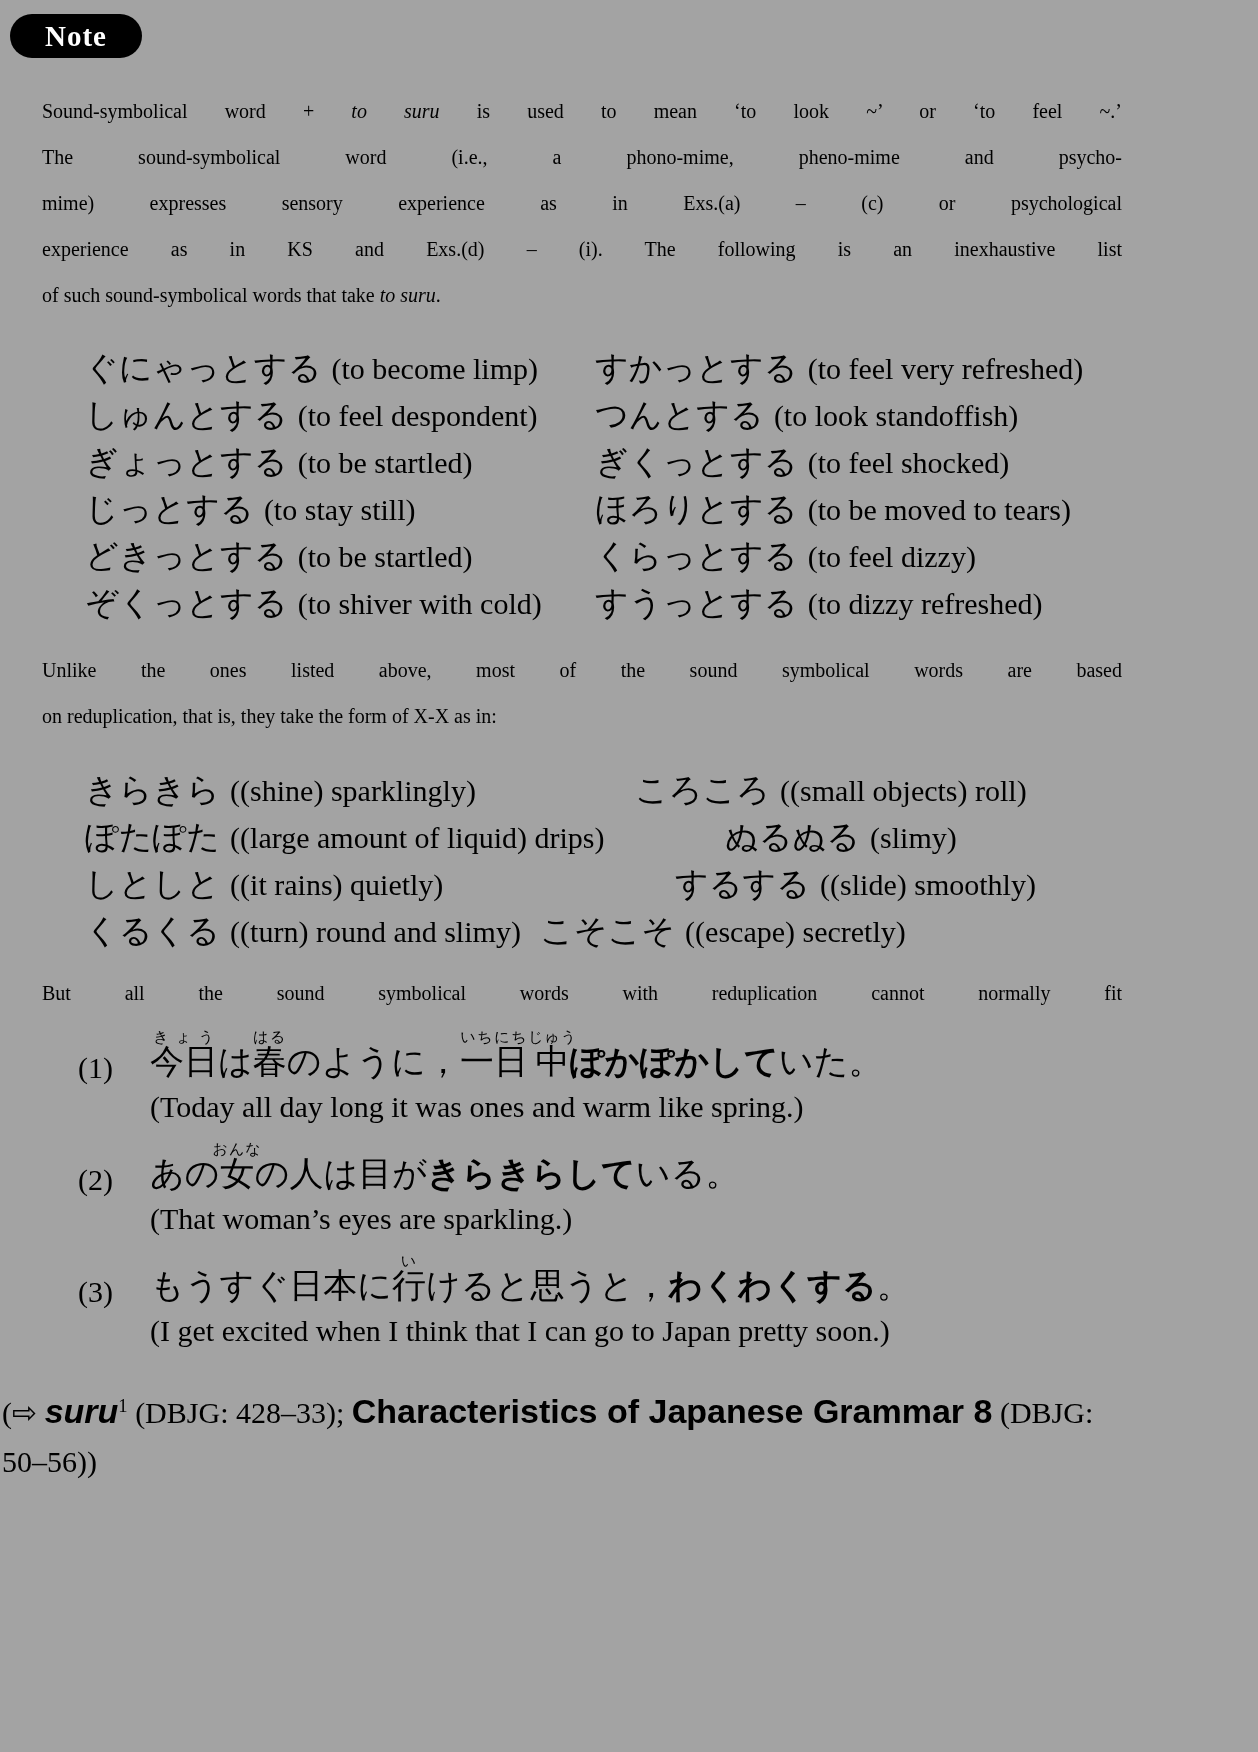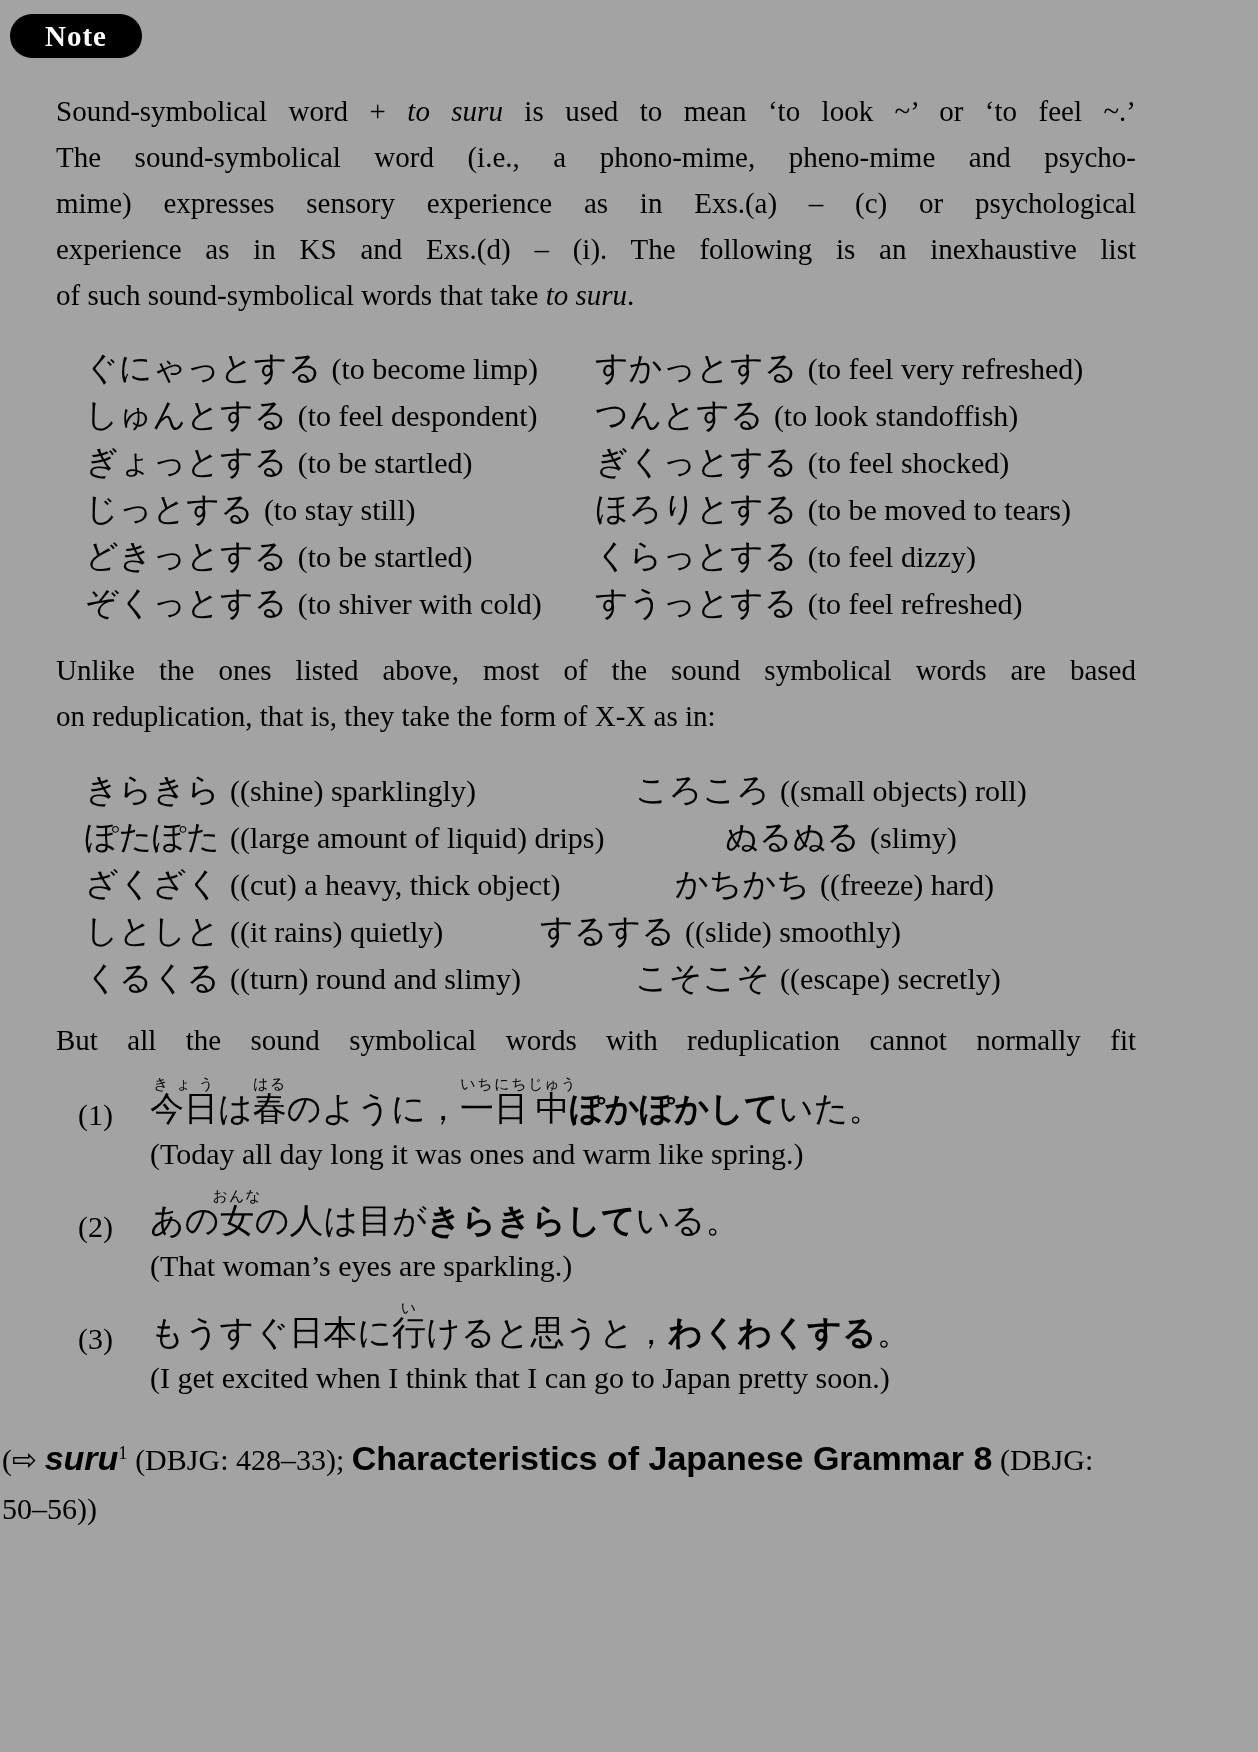--- a/index.html
+++ b/index.html
@@ -18,21 +18,21 @@
     width:132px;height:44px;
     background:#000;
     border-radius:22px;
     color:#fff;
     font-weight:bold;
     font-size:29px;
     display:flex;align-items:center;justify-content:center;
     letter-spacing:1px;
   }
   
-  .para{margin-left:56px;width:1080px;font-size:29px;line-height:46px;}
+  .para{margin-left:42px;width:1080px;font-size:20px;line-height:46px;}
   .para .line{min-height:46px;}
   .para .line.j{text-align:justify;text-align-last:justify;}
   .intro{margin-top:30px;}
   .para2{margin-top:20px;}
   .para3{margin-top:15px;}
   .it{font-style:italic;}
   .bd{font-weight:bold;}
   .sans{font-family:"Liberation Sans",sans-serif;}
   .sup{vertical-align:super;font-size:0.62em;}
   .arrow{font-family:"DejaVu Sans",sans-serif;}
@@ -94,41 +94,37 @@
       <div class="wrow">
         <span class="wcell"><span class="jp">じっとする</span><span class="gloss">(to stay still)</span></span>
         <span class="wcell"><span class="jp">ほろりとする</span><span class="gloss">(to be moved to tears)</span></span>
       </div>
       <div class="wrow">
         <span class="wcell"><span class="jp">どきっとする</span><span class="gloss">(to be startled)</span></span>
         <span class="wcell"><span class="jp">くらっとする</span><span class="gloss">(to feel dizzy)</span></span>
       </div>
       <div class="wrow">
         <span class="wcell"><span class="jp">ぞくっとする</span><span class="gloss">(to shiver with cold)</span></span>
-        <span class="wcell"><span class="jp">すうっとする</span><span class="gloss">(to feel refreshed)</span></span>
+        <span class="wcell"><span class="jp">すうっとする</span><span class="gloss">(to dizzy refreshed)</span></span>
       </div>
     </div>
 
   <div class="para para2">
       <div class="line j"><span>Unlike the ones listed above, most of the sound symbolical words are based</span></div>
       <div class="line"><span>on reduplication, that is, they take the form of X-X as in:</span></div>
     </div>
 
   <div id="list2" class="wlist second">
       <div class="wrow">
         <span class="wcell"><span class="jp">きらきら</span><span class="gloss">((shine) sparklingly)</span></span>
         <span class="wcell"><span class="jp">ころころ</span><span class="gloss">((small objects) roll)</span></span>
       </div>
       <div class="wrow">
         <span class="wcell"><span class="jp">ぽたぽた</span><span class="gloss">((large amount of liquid) drips)</span></span>
         <span class="wcell"><span class="jp">ぬるぬる</span><span class="gloss">(slimy)</span></span>
-      </div>
-      <div class="wrow">
-        <span class="wcell"><span class="jp">ざくざく</span><span class="gloss">((cut) a heavy, thick object)</span></span>
-        <span class="wcell"><span class="jp">かちかち</span><span class="gloss">((freeze) hard)</span></span>
       </div>
       <div class="wrow">
         <span class="wcell"><span class="jp">しとしと</span><span class="gloss">((it rains) quietly)</span></span>
         <span class="wcell"><span class="jp">するする</span><span class="gloss">((slide) smoothly)</span></span>
       </div>
       <div class="wrow">
         <span class="wcell"><span class="jp">くるくる</span><span class="gloss">((turn) round and slimy)</span></span>
         <span class="wcell"><span class="jp">こそこそ</span><span class="gloss">((escape) secretly)</span></span>
       </div>
     </div>

